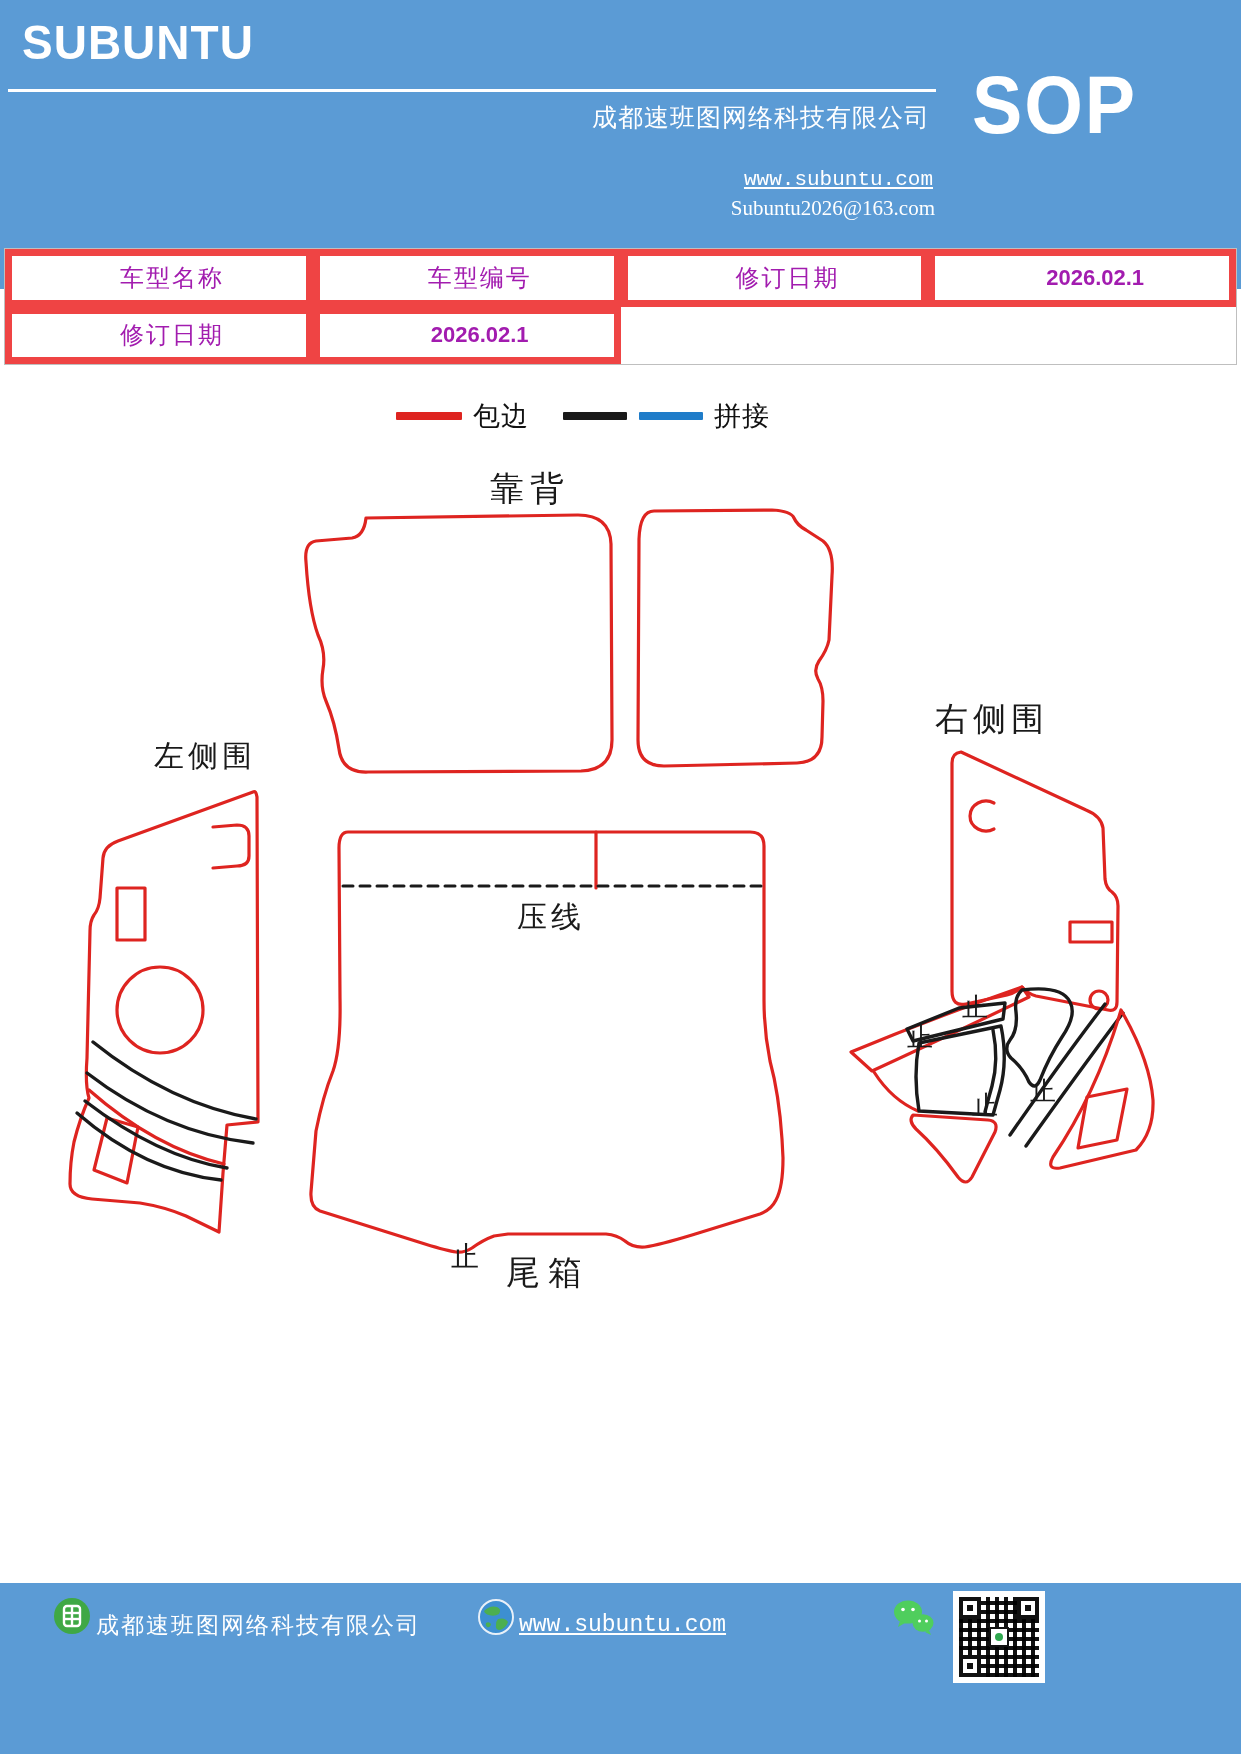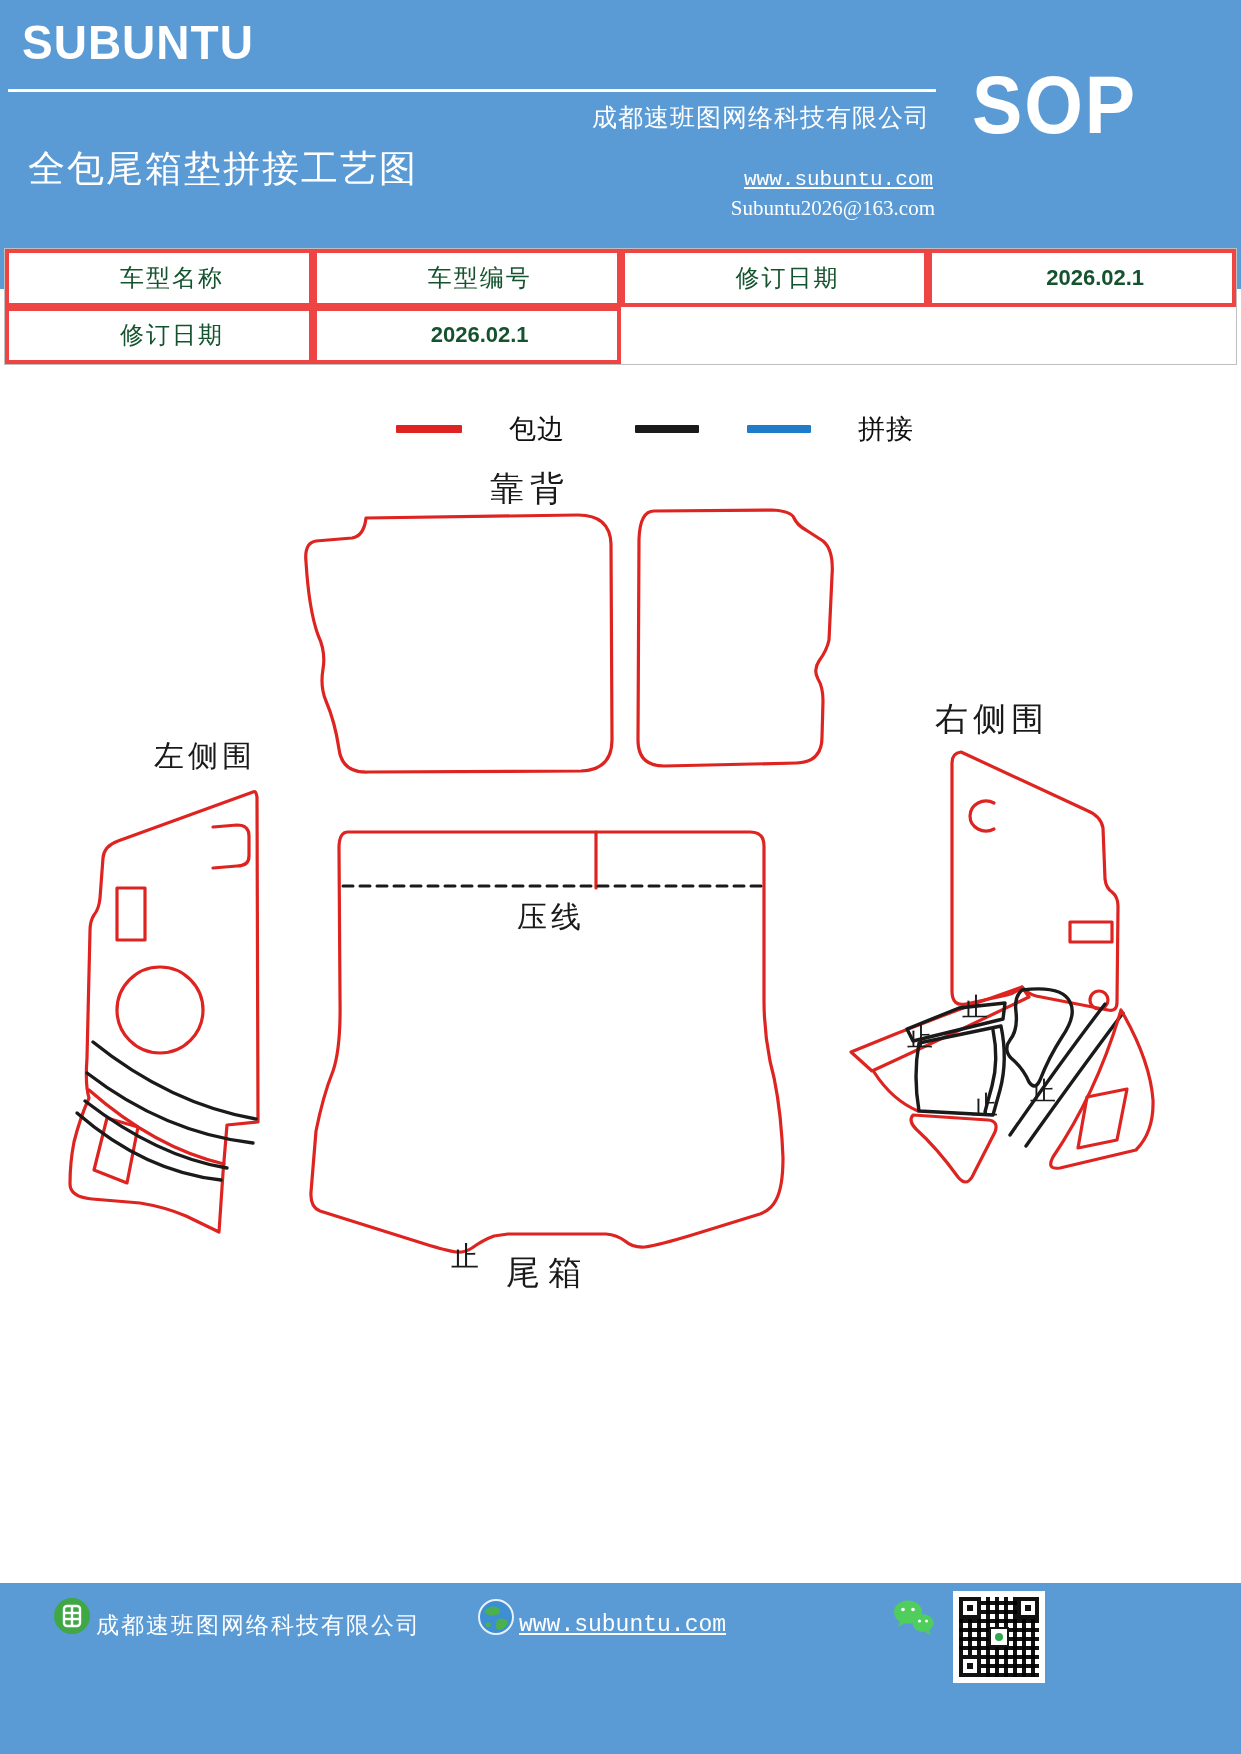--- a/index.html
+++ b/index.html
@@ -11,26 +11,26 @@
   .brand { position:absolute; left:22px; top:14px; font-size:46px; font-weight:bold; letter-spacing:1px; transform:scaleY(1.04); transform-origin:top left; }
   .header-rule { position:absolute; left:8px; top:89px; width:928px; height:3px; background:#fff; }
   .doc-title { position:absolute; left:28px; top:144px; font-size:37px; letter-spacing:2px; }
   .company-top { position:absolute; right:311px; top:101px; font-size:25px; font-family:"Liberation Serif", serif; letter-spacing:1px; white-space:nowrap; }
   .sop { position:absolute; left:972px; top:58px; font-size:82px; font-weight:bold; letter-spacing:2px; transform:scaleX(0.92); transform-origin:top left; }
   .website-top { position:absolute; right:308px; top:168px; font-size:21px; font-family:"Liberation Mono", monospace; text-decoration:underline; color:#fff; white-space:nowrap; }
   .email-top { position:absolute; right:306px; top:196px; font-size:21px; font-family:Liberation Serif, serif; white-space:nowrap; }
 
   
   .info-table { position:absolute; left:4px; top:248px; width:1233px; height:117px; display:grid; grid-template-columns:1fr 1fr 1fr 1fr; grid-template-rows:1fr 1fr; border:1px solid #BFBFBF; background:#fff; }
-  .info-table .cell { border:4px solid #ef4444; display:flex; align-items:center; justify-content:center; font-size:22px; color:#14532d;padding-left:26px; }
+  .info-table .cell { border:7px solid #ef4444; display:flex; align-items:center; justify-content:center; font-size:22px; color:#a21caf;padding-left:26px; }
   .info-table .cell.lbl { font-family:"Liberation Serif", serif; font-size:24px; letter-spacing:2px; }
   .info-table .cell.val { font-weight:bold; }
 
   
-  .legend { position:absolute; left:396px; top:413px; display:flex; align-items:center; height:32px;gap:36px; }
+  .legend { position:absolute; left:396px; top:400px; display:flex; align-items:center; height:32px; }
   .swatch { height:8px; border-radius:1px; }
   .sw-edge { width:66px; background:#DE2420; }
   .sw-black { width:64px; background:#1A1A1A; margin-left:34px; }
   .sw-blue { width:64px; background:#1F7CC9; margin-left:12px; }
   .legend-text { font-size:27px; color:#111; margin-left:11px; letter-spacing:1px; }
 
   
   .diagram { position:absolute; left:0; top:430px; width:1241px; height:900px; }
   .diagram path, .diagram circle, .diagram line { fill:none; stroke-linecap:round; stroke-linejoin:round; }
   .red { stroke:#DE2420; stroke-width:3.2; }
@@ -57,21 +57,20 @@
   .qr-c::after { content:""; position:absolute; inset:4px; background:#2FA84F; border-radius:50%; }
 </style>
 </head>
 <body>
 
 <div class="page">
 
   <div class="header">
     <div class="brand">SUBUNTU</div>
     <div class="header-rule"></div>
-    <div class="doc-title">全包尾箱垫拼接工艺图</div>
     <div class="company-top">成都速班图网络科技有限公司</div>
     <div class="sop">SOP</div>
     <a href="#" class="website-top">www.subuntu.com</a>
     <div class="email-top">Subuntu2026@163.com</div>
   </div>
 
   <div class="info-table">
     <div class="cell lbl">车型名称</div>
     <div class="cell lbl">车型编号</div>
     <div class="cell lbl">修订日期</div>

